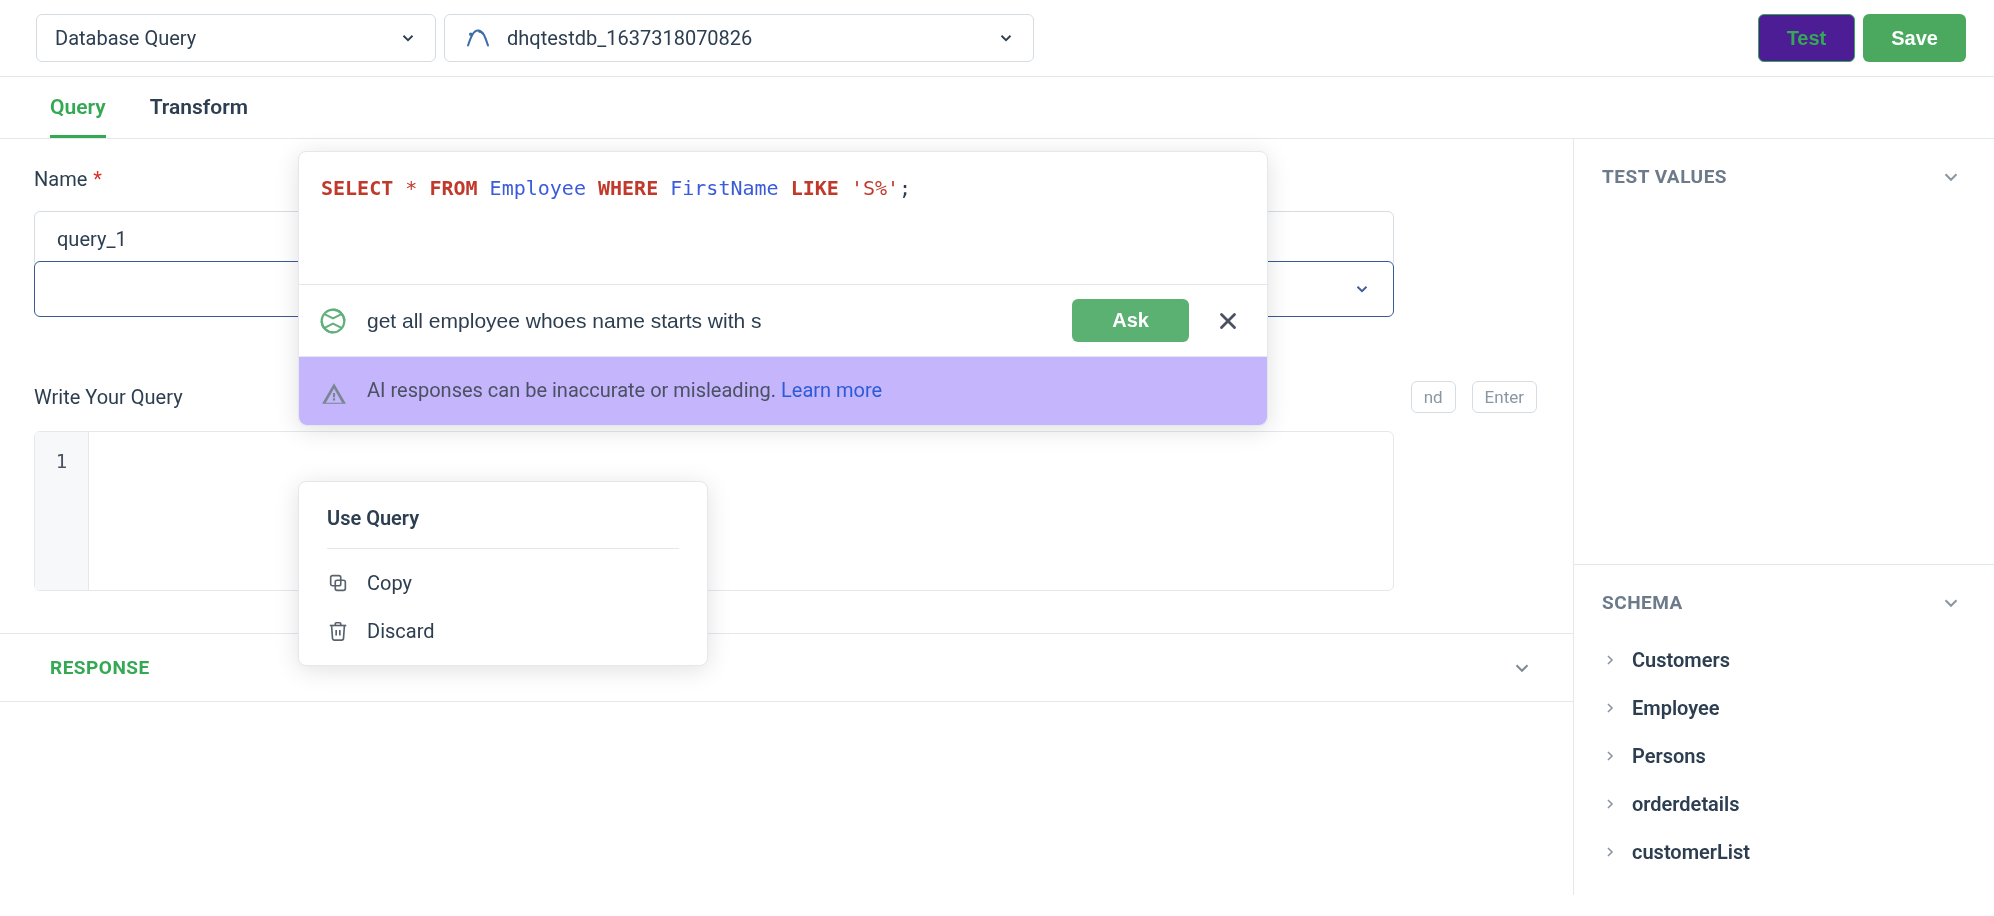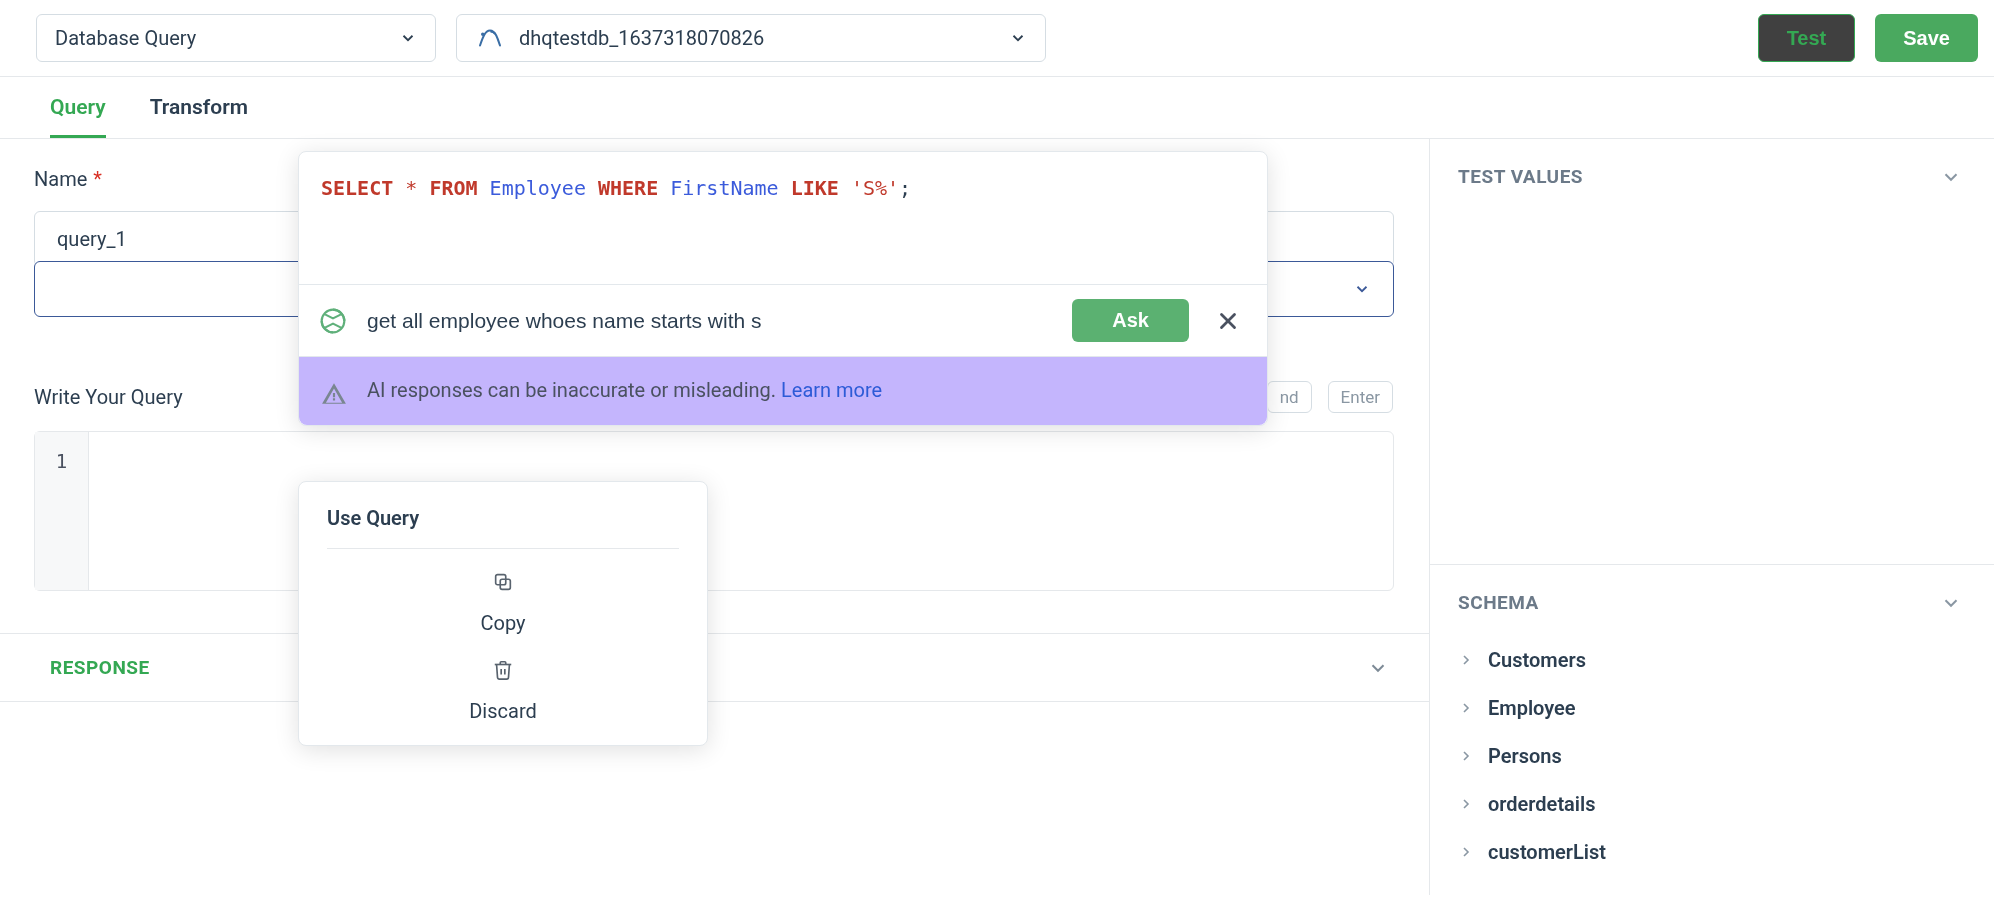--- a/index.html
+++ b/index.html
@@ -10,23 +10,23 @@
     background: #ffffff;
     width: 1994px;
     height: 916px;
     overflow: hidden;
   }
 
   
   .top-toolbar {
     display: flex;
     align-items: center;
-    padding: 14px 16px 14px 36px;
+    padding: 14px 28px 14px 36px;
     border-bottom: 1px solid #e5e8eb;
-    gap: 20px;
+    gap: 8px;
   }
   .select-box {
     display: flex;
     align-items: center;
     justify-content: space-between;
     border: 1px solid #d5dde3;
     border-radius: 6px;
     padding: 0 18px;
     height: 48px;
     background: #fff;
@@ -47,21 +47,21 @@
     font-size: 20px;
     font-weight: 600;
     cursor: pointer;
     border: none;
     display: flex;
     align-items: center;
   }
   .btn-outline-green {
     border: 1.5px solid #34a853;
     color: #34a853;
-    background: #404040;
+    background: #4c1d95;
   }
   .btn-green {
     background: #4aa95f;
     color: #fff;
   }
 
   
   .tabs {
     display: flex;
     gap: 44px;
@@ -80,21 +80,21 @@
     border-bottom: 3px solid #34a853;
   }
 
   
   .main-wrap {
     display: flex;
     width: 100%;
     height: calc(100% - 160px);
   }
   .left-col {
-    width: 1430px;
+    width: 1574px;
     border-right: 1px solid #e5e8eb;
     position: relative;
     padding-left: 34px;
   }
   .right-col {
     flex: 1;
     padding: 0;
   }
 
   
@@ -298,21 +298,20 @@
   }
   .ctx-sep { height:1px; background:#e5e8eb; margin: 0 28px 10px 28px; }
   .ctx-item {
     display:flex;
     align-items:center;
     gap:18px;
     padding: 12px 28px;
     font-size: 20px;
     color:#2c3e50;
     cursor:pointer;
-    flex-direction:column;
   }
 
   
   svg { display:block; }
 
   .chev-down-sm { width:18px; height:18px; }
   .chev-right-sm { width:16px; height:16px; }
 
 </style>
 </head>

